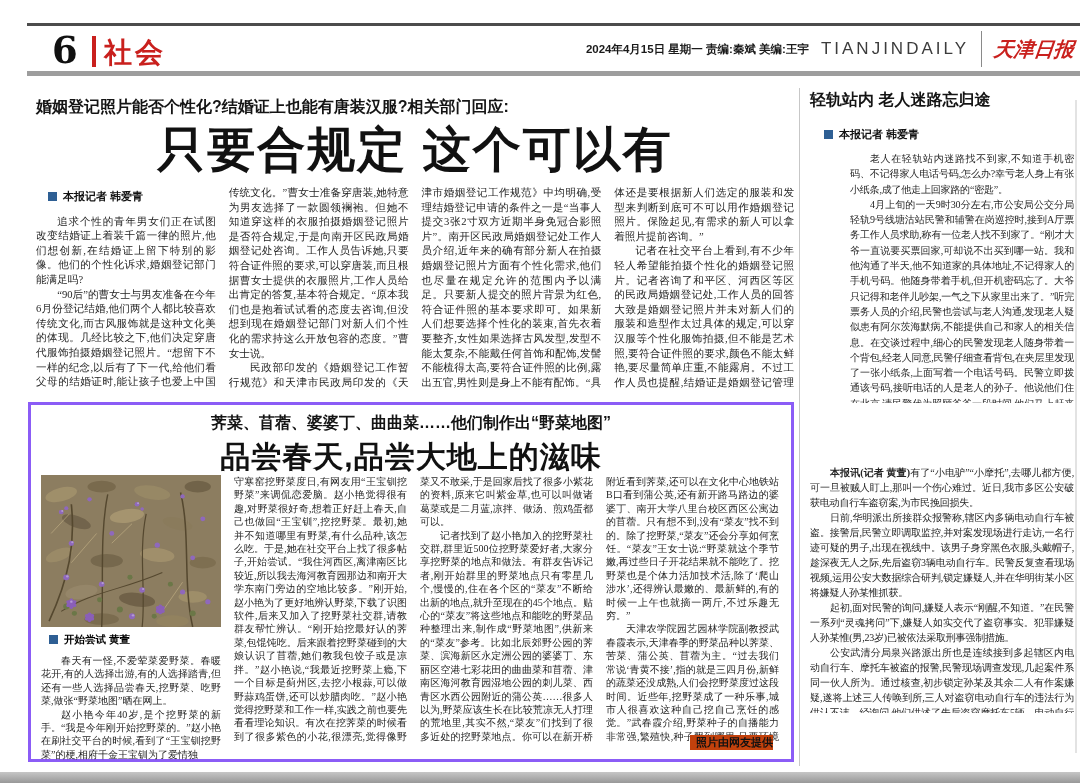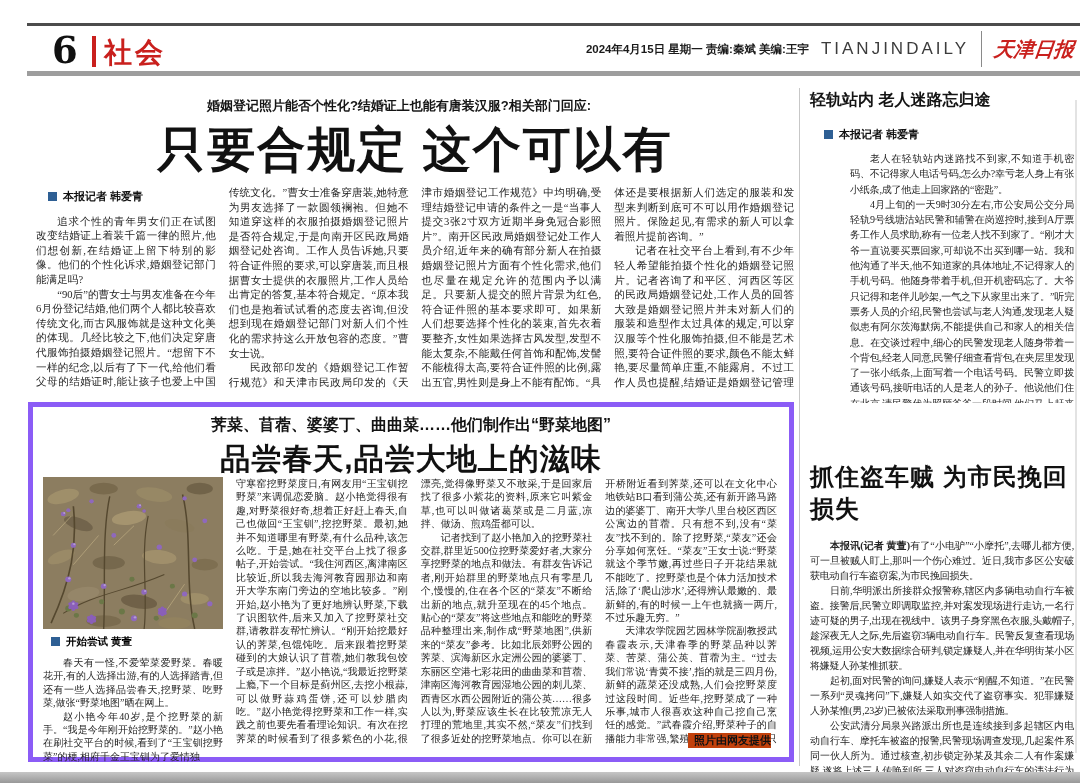--- a/index.html
+++ b/index.html
@@ -14,30 +14,30 @@
   .page-num { position:absolute; left:24px; top:0px; font-family:"DejaVu Serif",serif; font-weight:bold; font-size:37px; color:#111; }
   .section-bar { position:absolute; left:64px; top:8px; width:4px; height:31px; background:#c9201d; }
   .section-title { position:absolute; left:76px; top:6px; font-family:"Liberation Sans","DejaVu Sans",sans-serif; font-weight:bold; font-size:28px; color:#c9201d; letter-spacing:3px; }
   .mast-right { position:absolute; right:6px; top:0; height:42px; display:flex; align-items:center; gap:12px; }
   .date-line { font-family:"Liberation Sans",sans-serif; font-weight:bold; font-size:11.5px; color:#1a1a1a; }
   .paper-en { font-family:"Liberation Sans",sans-serif; font-size:17px; letter-spacing:3px; color:#3c3c3c; }
   .mast-vline { width:1px; height:36px; background:#8a8a8a; }
   .paper-cn { font-family:"DejaVu Serif",serif; font-style:italic; font-weight:bold; font-size:20px; color:#c9201d; transform:skewX(-6deg); }
 
   
-  .main-kicker { position:absolute; left:20px; width:758px; top:97px; text-align:center; font-family:"Liberation Sans","DejaVu Sans",sans-serif; font-weight:bold; font-size:13px; color:#141414; }
+  .main-kicker { position:absolute; left:36px; width:758px; top:97px; text-align:left; font-family:"Liberation Sans","DejaVu Sans",sans-serif; font-weight:bold; font-size:16px; color:#141414; }
   .main-title { position:absolute; left:36px; width:758px; top:118px; text-align:center; font-family:"Liberation Sans","DejaVu Sans",sans-serif; font-weight:bold; font-size:48px; color:#111; letter-spacing:2px; }
   .main-body { position:absolute; left:36px; width:758px; top:186px; height:211px; overflow:hidden;
                column-count:4; column-gap:13px; text-align:justify; font-size:10.6px; line-height:14.6px; color:#242424; }
   .main-body p, .feature-cols p, .feature-left p, .rail-body p { text-indent:2em; }
   .byline { display:block; font-family:"Liberation Sans",sans-serif; font-weight:bold; font-size:11px; color:#111; margin:3px 0 11px 12px; }
   .sq { display:inline-block; width:9px; height:9px; background:#2e5f94; margin-right:6px; vertical-align:-1px; }
 
   
-  .feature-box { position:absolute; left:28px; top:402px; width:766px; height:360px; border:5px solid #8b5cf6; background:#fff; }
+  .feature-box { position:absolute; left:28px; top:402px; width:766px; height:360px; border:3px solid #8b5cf6; background:#fff; }
   .feature-kicker { text-align:center; font-family:"Liberation Sans","DejaVu Sans",sans-serif; font-weight:bold; font-size:16px; color:#141414; margin-top:8px; }
   .feature-title { text-align:center; font-family:"Liberation Sans","DejaVu Sans",sans-serif; font-weight:bold; font-size:30px; color:#111; letter-spacing:1px; margin-top:3px; }
   .feature-content { position:absolute; left:10px; right:12px; top:70px; bottom:8px; display:flex; gap:13px; }
   .feature-left { width:180px; flex:none; }
   .photo { display:block; width:180px; height:152px; }
   .feature-byline { display:block; font-family:"Liberation Sans",sans-serif; font-weight:bold; font-size:10.5px; margin:6px 0 7px 8px; }
   .feature-left p { font-size:10px; line-height:13.4px; text-align:justify; color:#242424; }
   .feature-cols { flex:1; column-count:3; column-gap:13px; text-align:justify; font-size:10px; line-height:13.4px; color:#242424; height:100%; overflow:hidden; }
   .feature-cols p.cont { text-indent:0; }
   .photo-credit { position:absolute; right:18px; bottom:9px; font-family:"Liberation Sans",sans-serif; font-weight:bold; font-size:11px; color:#111; background:#c2410c; padding-left:6px; }
@@ -205,21 +205,20 @@
     <span class="byline"><span class="sq"></span><span>本报记者 韩爱青</span></span>
     <div class="rail-body">
       <p>老人在轻轨站内迷路找不到家,不知道手机密码、不记得家人电话号码,怎么办?幸亏老人身上有张小纸条,成了他走上回家路的“密匙”。</p>
       <p>4月上旬的一天9时30分左右,市公安局公交分局轻轨9号线塘沽站民警和辅警在岗巡控时,接到A厅票务工作人员求助,称有一位老人找不到家了。“刚才大爷一直说要买票回家,可却说不出买到哪一站。我和他沟通了半天,他不知道家的具体地址,不记得家人的手机号码。他随身带着手机,但开机密码忘了。大爷只记得和老伴儿吵架,一气之下从家里出来了。”听完票务人员的介绍,民警也尝试与老人沟通,发现老人疑似患有阿尔茨海默病,不能提供自己和家人的相关信息。在交谈过程中,细心的民警发现老人随身带着一个背包,经老人同意,民警仔细查看背包,在夹层里发现了一张小纸条,上面写着一个电话号码。民警立即拨通该号码,接听电话的人是老人的孙子。他说他们住在北京,请民警代为照顾爷爷一段时间,他们马上赶来天津接人。</p>
       <p>随后,民警将老人带到警务室休息,并准备了热水和饭菜。三个小时过后,老人的儿子、孙子赶到,将老人平安接走。</p>
 
     </div>
   </div>
 
   <div class="rail2">
-    <div class="rail-title">抓住盗车贼 为市民挽回损失</div>
     <div class="rail-body">
       <p><b class="lead">本报讯(记者 黄萱)</b><span>有了“小电驴”“小摩托”,去哪儿都方便,可一旦被贼人盯上,那叫一个伤心难过。近日,我市多区公安破获电动自行车盗窃案,为市民挽回损失。</span></p>
       <p>日前,华明派出所接群众报警称,辖区内多辆电动自行车被盗。接警后,民警立即调取监控,并对案发现场进行走访,一名行迹可疑的男子,出现在视线中。该男子身穿黑色衣服,头戴帽子,趁深夜无人之际,先后盗窃3辆电动自行车。民警反复查看现场视频,运用公安大数据综合研判,锁定嫌疑人,并在华明街某小区将嫌疑人孙某惟抓获。</p>
       <p>起初,面对民警的询问,嫌疑人表示“刚醒,不知道。”在民警一系列“灵魂拷问”下,嫌疑人如实交代了盗窃事实。犯罪嫌疑人孙某惟(男,23岁)已被依法采取刑事强制措施。</p>
       <p>公安武清分局泉兴路派出所也是连续接到多起辖区内电动自行车、摩托车被盗的报警,民警现场调查发现,几起案件系同一伙人所为。通过核查,初步锁定孙某及其余二人有作案嫌疑,遂将上述三人传唤到所,三人对盗窃电动自行车的违法行为供认不讳。经询问,他们供述了先后盗窃摩托车5辆、电动自行车1辆的犯罪事实。目前,案件还在进一步审理中。</p>
     </div>
   </div>
 
   <div class="bottom-bar"></div>
 </div>

